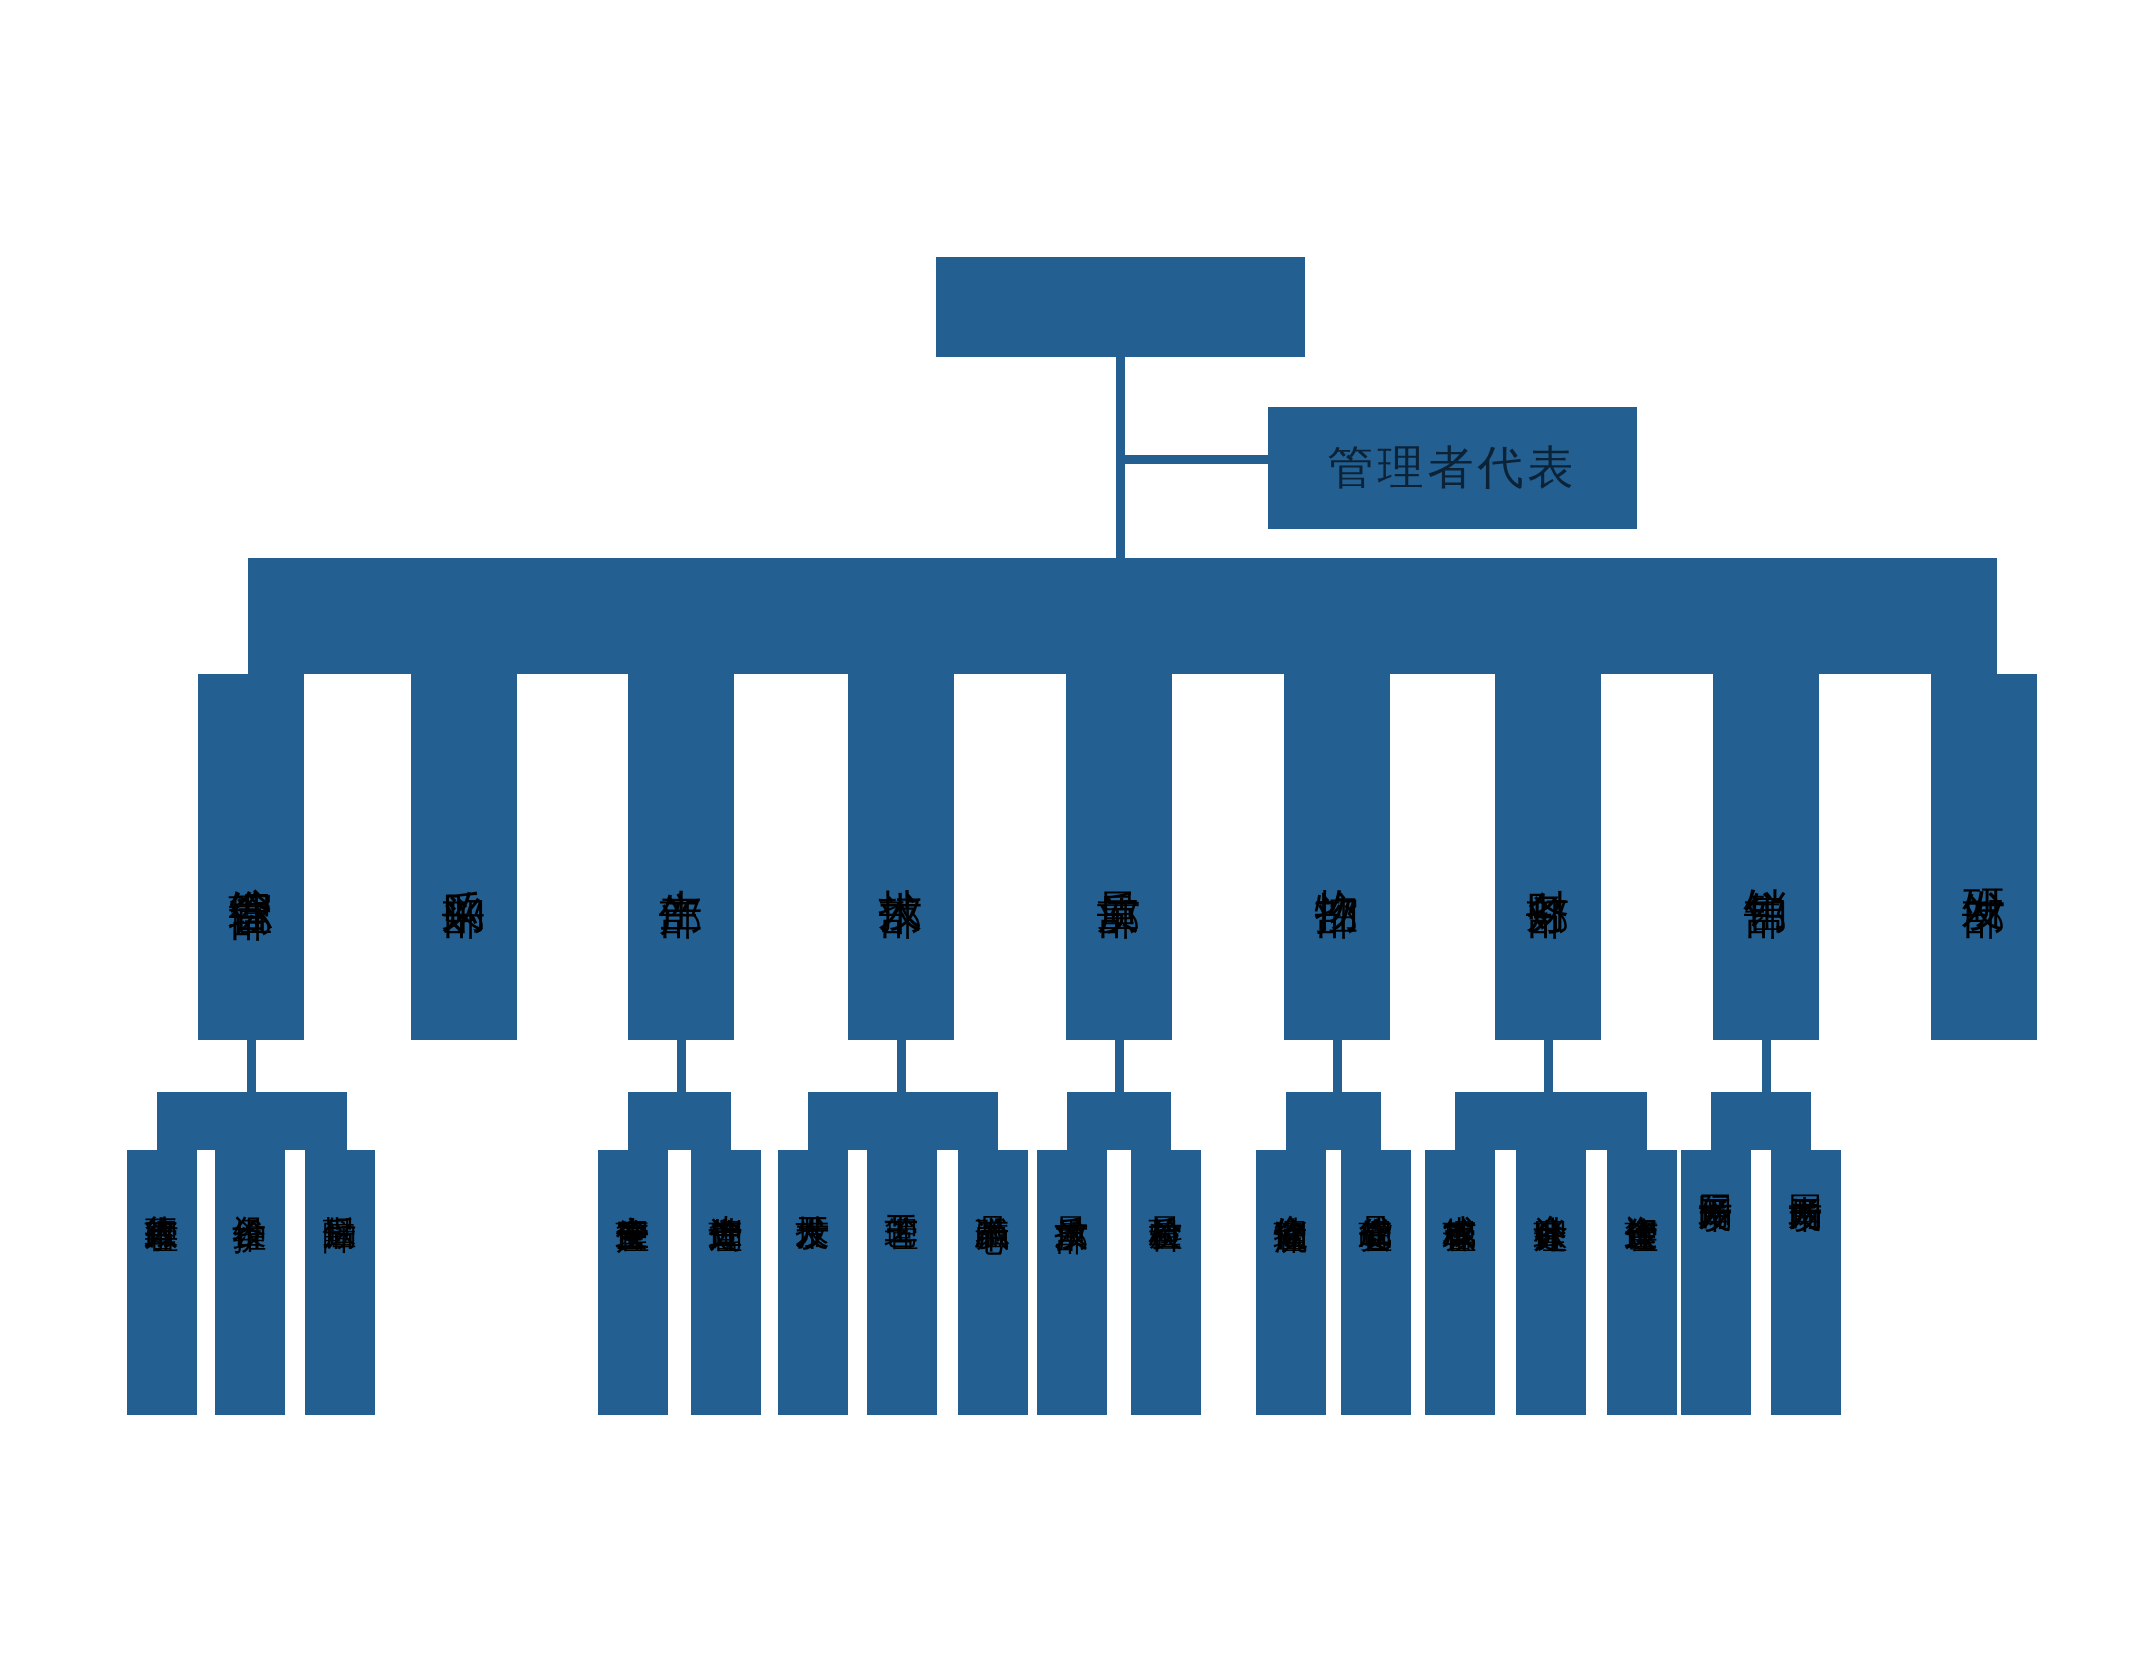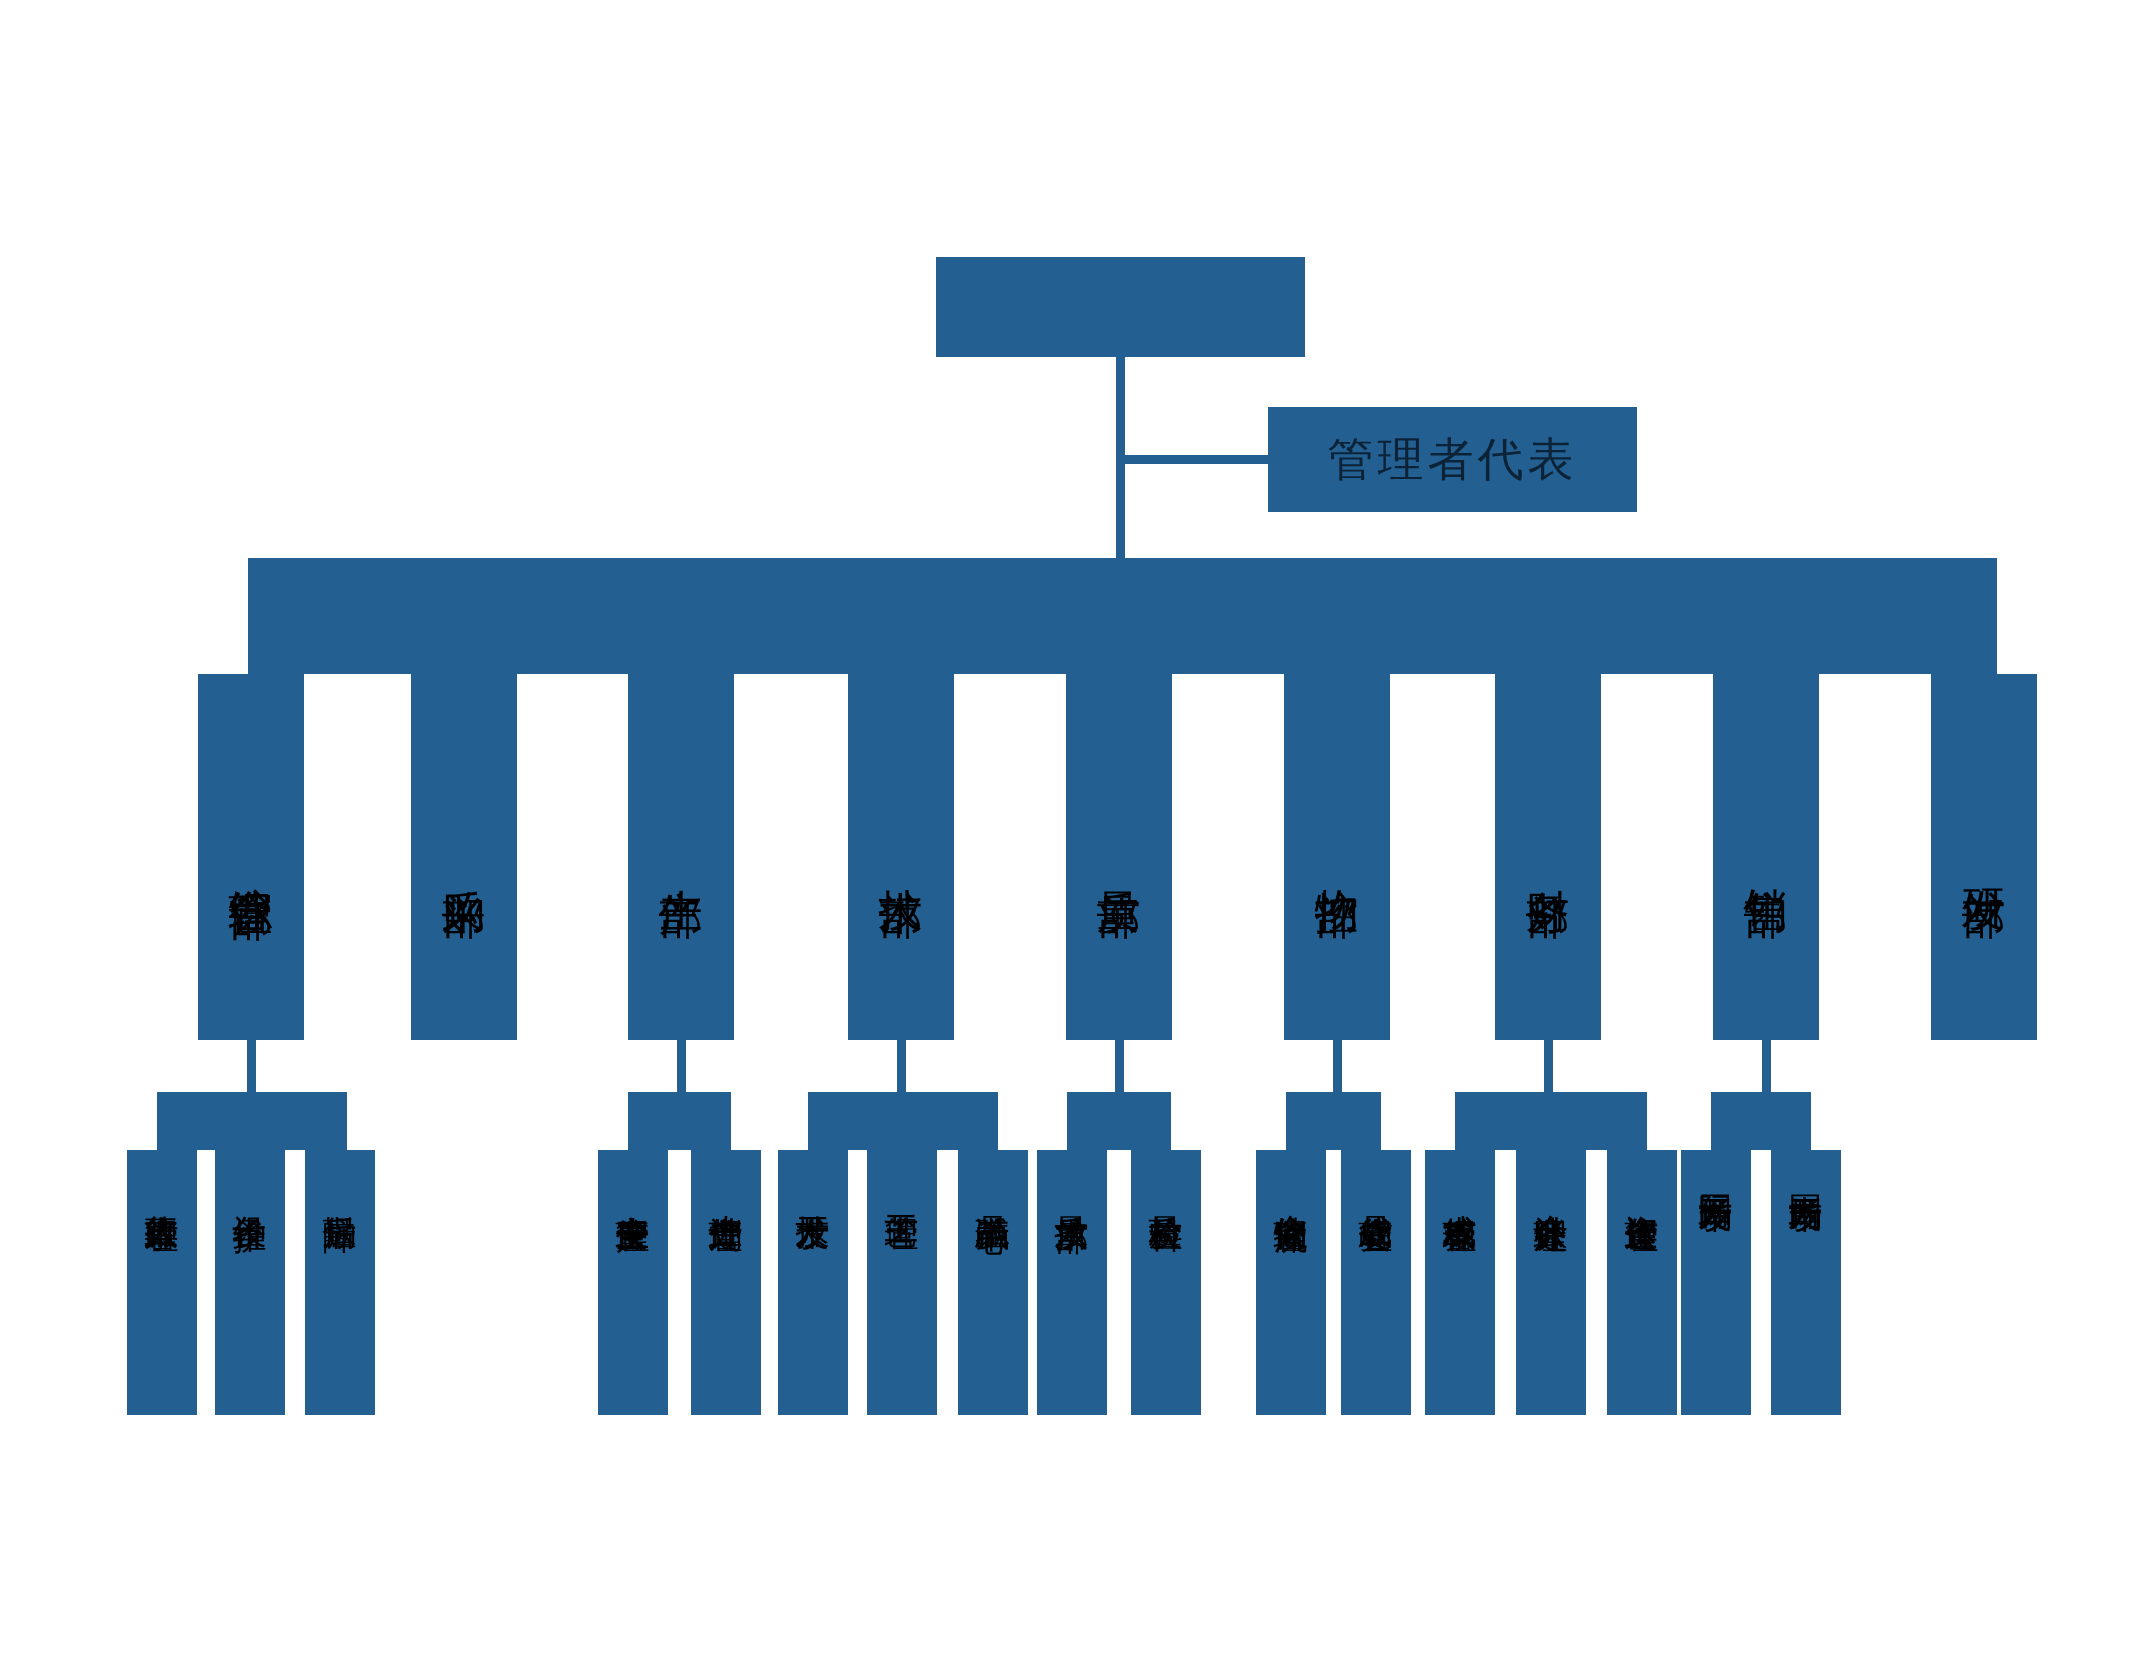--- a/index.html
+++ b/index.html
@@ -57,21 +57,21 @@
   <div class="node" data-name="root-box" style="left:936px;top:257px;width:369px;height:100px;"></div>
 
   <div class="line" data-name="trunk-line" style="left:1116px;top:357px;width:9px;height:201px;"></div>
 
   <div class="line" data-name="rep-connector-line" style="left:1116px;top:455px;width:152px;height:9px;"></div>
 
   <div class="node hbox" data-name="management-rep-box">
     <span data-name="management-rep-label">管理者代表</span>
   </div>
   <style>
-    [data-name="management-rep-box"]{left:1268px;top:407px;width:369px;height:105px;}
+    [data-name="management-rep-box"]{left:1268px;top:407px;width:369px;height:122px;}
   </style>
 
   <div class="line" data-name="department-band" style="left:248px;top:558px;width:1749px;height:116px;"></div>
 
   <div class="node vcol" data-name="dept-box-general-management" style="left:198px;top:674px;width:106px;height:366px;">
     <span class="vtext" data-name="dept-label">综合管理部</span>
   </div>
   <div class="node vcol" data-name="dept-box-purchasing" style="left:411px;top:674px;width:106px;height:366px;">
     <span class="vtext" data-name="dept-label">采购部</span>
   </div>

